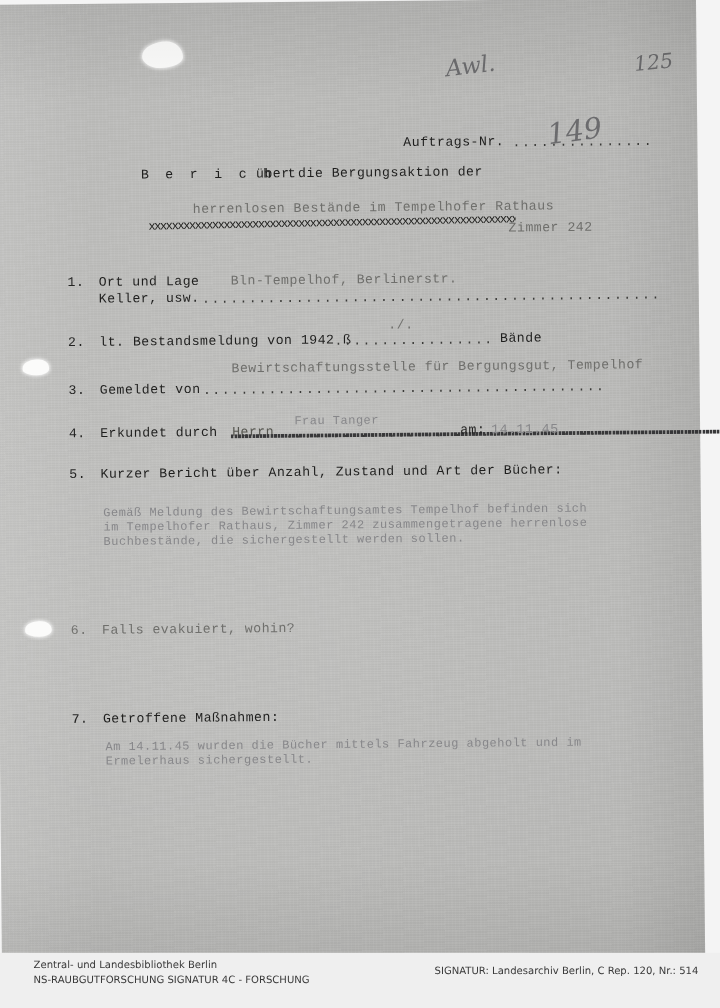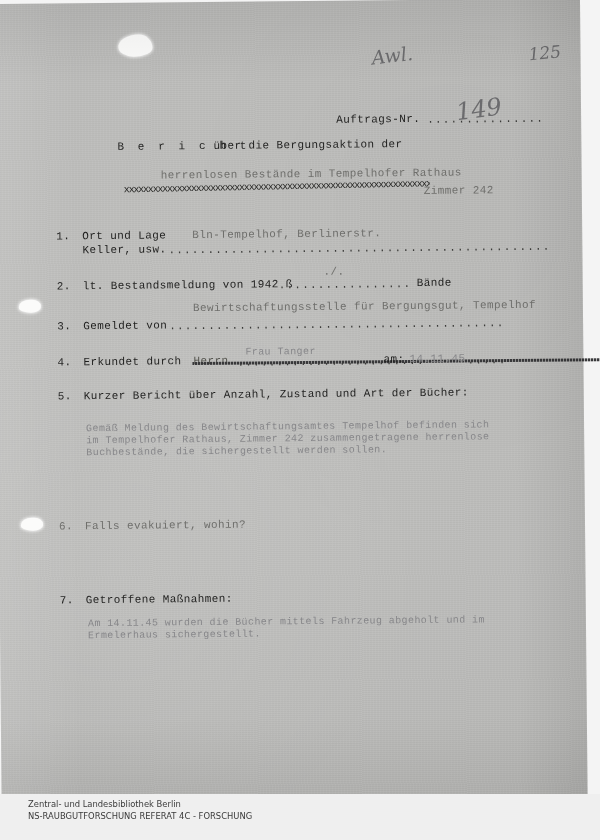--- a/index.html
+++ b/index.html
@@ -212,16 +212,17 @@
     <div class="defect hole" style="left:124px; top:32px; width:34px; height:22px;
                 border-radius:60% 40% 55% 45% / 55% 60% 40% 45%;"></div>
     <div class="defect hole" style="left:22px; top:296px; width:22px; height:13px;"></div>
     <div class="defect hole" style="left:22px; top:514px; width:22px; height:13px;"></div>
 
     <div id="paper-vignette"></div>
   </div>
 
   <div id="footer-band">
     <div class="footer-text" id="footer-left">Zentral- und Landesbibliothek Berlin
-NS-RAUBGUTFORSCHUNG REFERAT 4C - FORSCHUNG</div>
+NS-RAUBGUTFORSCHUNG SIGNATUR 4C - FORSCHUNG</div>
+    <div class="footer-text" id="footer-right">SIGNATUR: Landesarchiv Berlin, C Rep. 120, Nr.: 514</div>
   </div>
 
 </div>
 
 </body></html>

